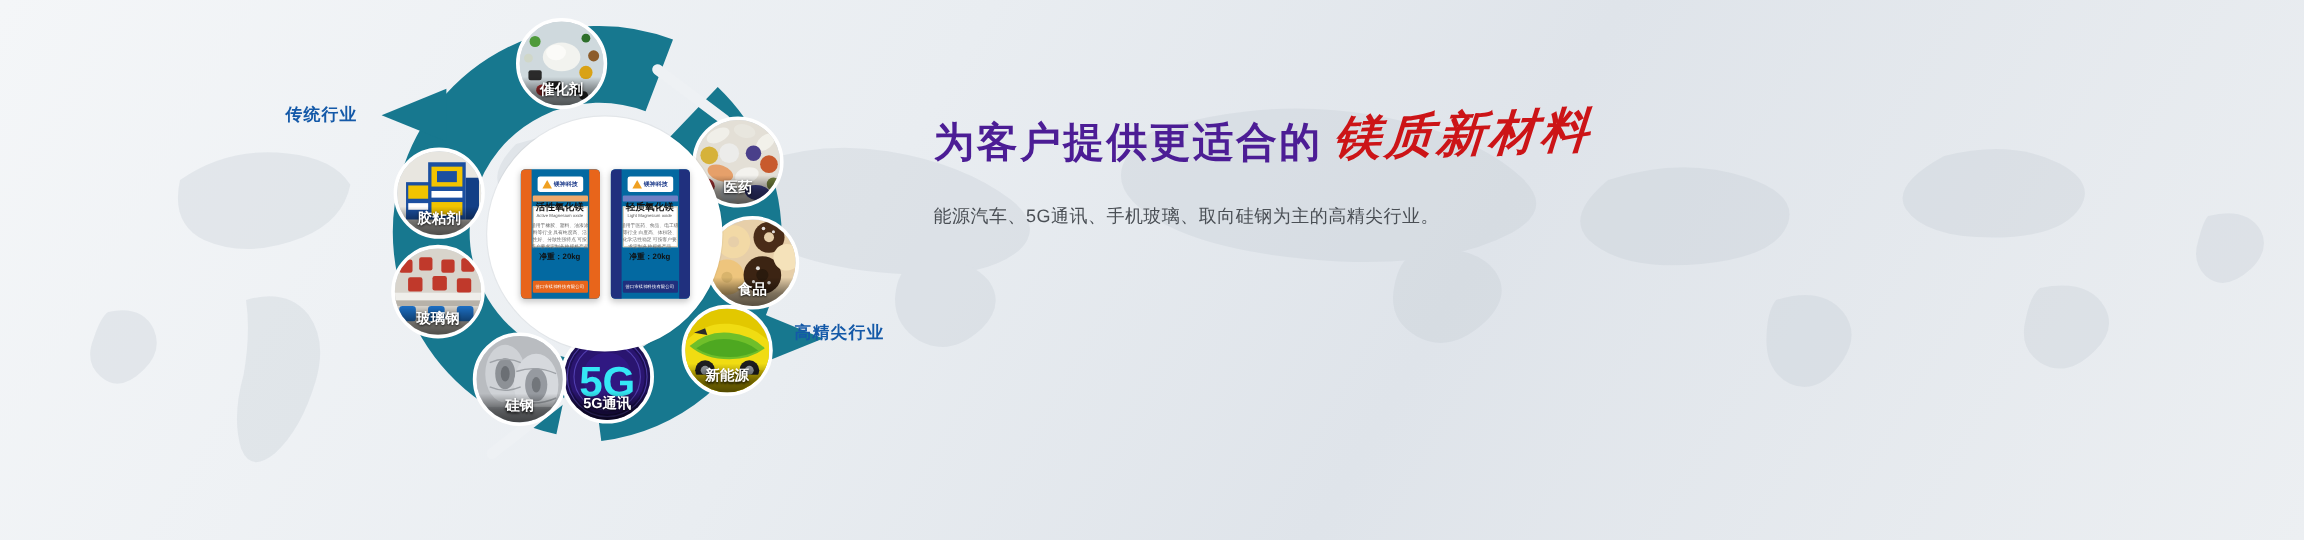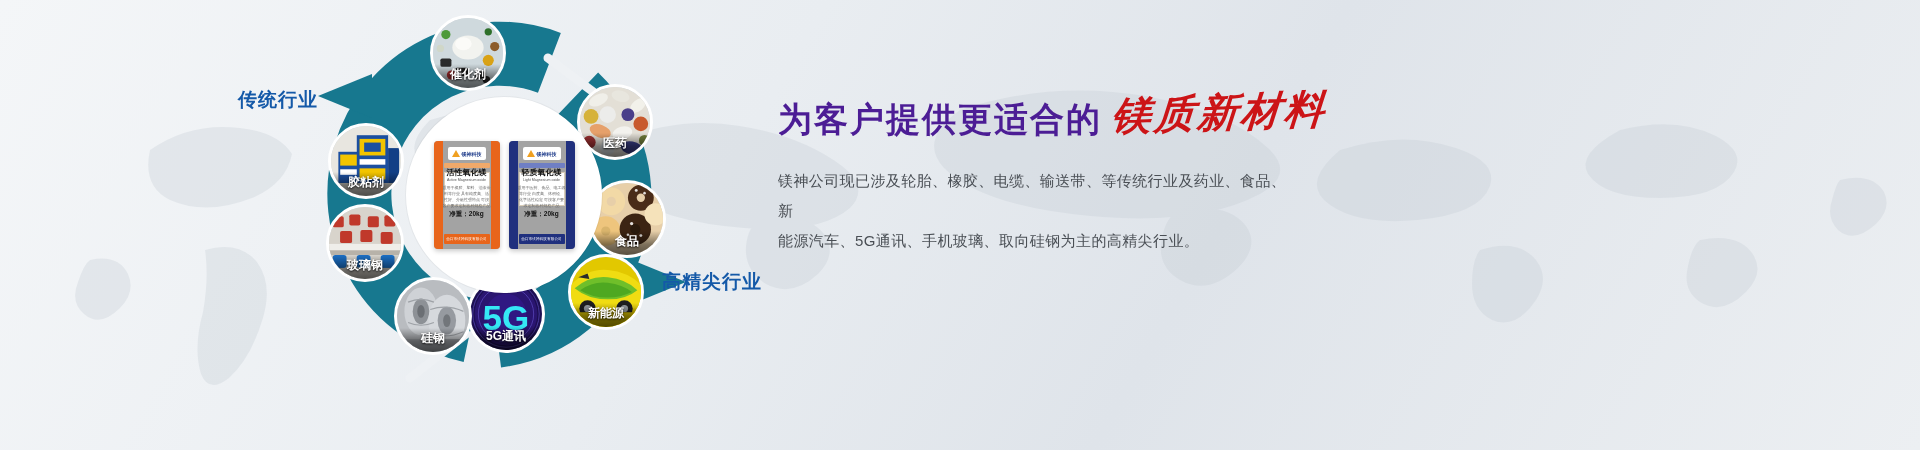--- a/index.html
+++ b/index.html
@@ -14,21 +14,21 @@
   #worldmap { position: absolute; left: 0; top: 0; width: 1920px; height: 450px;
               opacity: .30; pointer-events: none; }
 
   
   .stage { position: absolute; left: 0; top: 0; width: 800px; height: 450px; }
 
   .ring-svg { position: absolute; left: 0; top: 0; width: 800px; height: 450px; }
 
   
   .side-label {
-    position: absolute; color: #1459a8; font-size: 19px; font-weight: 700;
+    position: absolute; color: #1459a8; font-size: 14px; font-weight: 700;
     letter-spacing: 1px; white-space: nowrap;
   }
   .side-label.left  { left: 238px; top: 87px; }
   .side-label.right { left: 662px; top: 269px; }
 
   
   .bubble {
     position: absolute; border-radius: 50%; overflow: hidden;
     border: 3px solid #ffffff; background: #cfd6dc;
   }
@@ -42,21 +42,21 @@
 
   
   .core {
     position: absolute; left: 406px; top: 97px; width: 196px; height: 196px;
     border-radius: 50%; background: #ffffff; border: 4px solid #fff;
     box-shadow: 0 0 0 1px rgba(0,0,0,.04);
     display: flex; align-items: center; justify-content: center; gap: 9px;
   }
   .bag {
     width: 66px; height: 108px; border-radius: 4px; position: relative;
-    background: #a3a3a3; overflow: hidden;
+    background: #0369a1; overflow: hidden;
     box-shadow: 0 2px 5px rgba(0,0,0,.22);
     display: flex; flex-direction: column; align-items: center;
   }
   .bag .edgeL, .bag .edgeR { position: absolute; top: 0; bottom: 0; width: 9px; }
   .bag .edgeL { left: 0; } .bag .edgeR { right: 0; }
   .bag-a .edgeL, .bag-a .edgeR { background: #e8651b; }
   .bag-b .edgeL, .bag-b .edgeR { background: #20307e; }
   .bag .logo {
     margin-top: 6px; width: 38px; height: 13px; border-radius: 2px;
     display: flex; align-items: center; justify-content: center;
@@ -188,21 +188,21 @@
       <rect x="24" y="54" width="14" height="9" rx="2" fill="#1f1f1f"></rect>
       <rect x="46" y="58" width="11" height="8" rx="2" fill="#242424"></rect>
       <circle cx="20" cy="62" r="5" fill="#b03030"></circle>
       <circle cx="58" cy="67" r="4" fill="#2b2b2b"></circle>
       <circle cx="8" cy="33" r="4" fill="#d0d7c8"></circle>
     </svg>
     <div class="cap">催化剂</div>
   </div>
 
 
-  <div class="bubble" style="left:577px;top:84px;width:76px;height:76px;font-family:Liberation Mono, monospace;">
+  <div class="bubble" style="left:577px;top:97px;width:76px;height:76px;font-family:Liberation Mono, monospace;">
     <svg class="art" viewBox="0 0 76 76" preserveAspectRatio="none">
       <rect width="76" height="76" fill="#e3dfd6"></rect>
       <g>
         <ellipse cx="20" cy="14" rx="11" ry="6" fill="#f0efe9" transform="rotate(-25 20 14)"></ellipse>
         <ellipse cx="44" cy="10" rx="10" ry="6" fill="#e8e6de" transform="rotate(15 44 10)"></ellipse>
         <ellipse cx="63" cy="20" rx="10" ry="6" fill="#f2f1ea" transform="rotate(-40 63 20)"></ellipse>
         <circle cx="12" cy="32" r="8" fill="#d6b23a"></circle>
         <circle cx="30" cy="30" r="9" fill="#ececea"></circle>
         <circle cx="52" cy="30" r="7" fill="#4a3f8a"></circle>
         <circle cx="66" cy="40" r="8" fill="#c85a2d"></circle>
@@ -375,16 +375,15 @@
 
   </div>
 </div>
 
 <div class="copy">
   <div class="headline">
     <span class="blue">为客户提供更适合的</span>
     <span class="red">镁质新材料</span>
   </div>
   <div class="body-copy">
-    <div>镁神公司现已涉及轮胎、橡胶、电缆、输送带、等传统行业及药业、食品、新</div>
     <div>能源汽车、5G通讯、手机玻璃、取向硅钢为主的高精尖行业。</div>
   </div>
 </div>
 
 </body></html>

